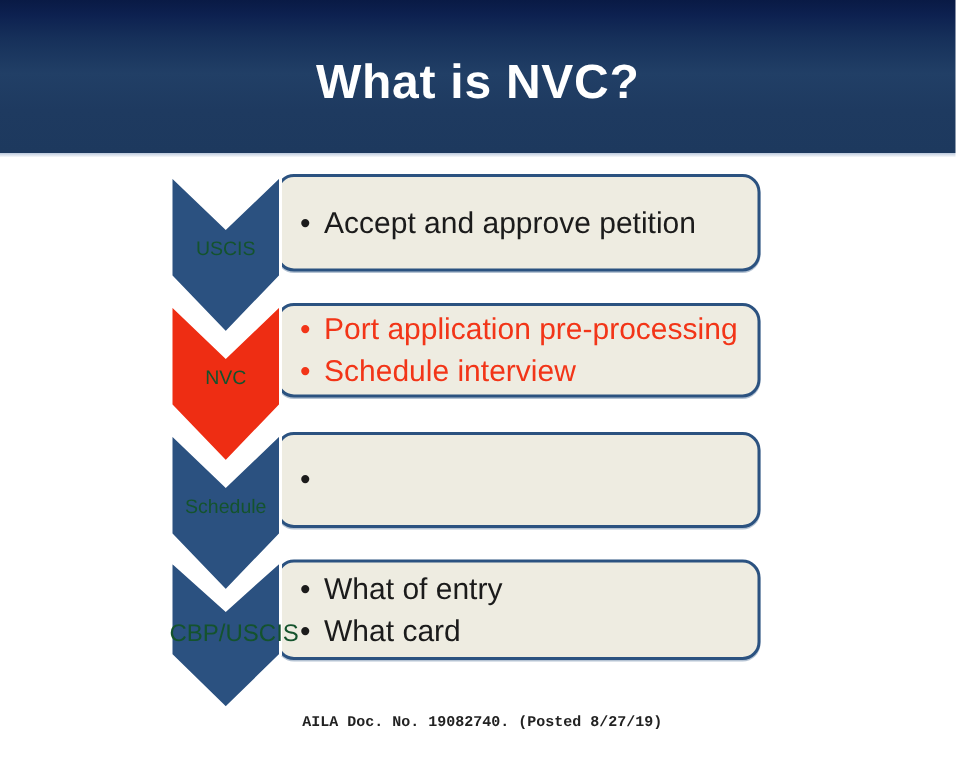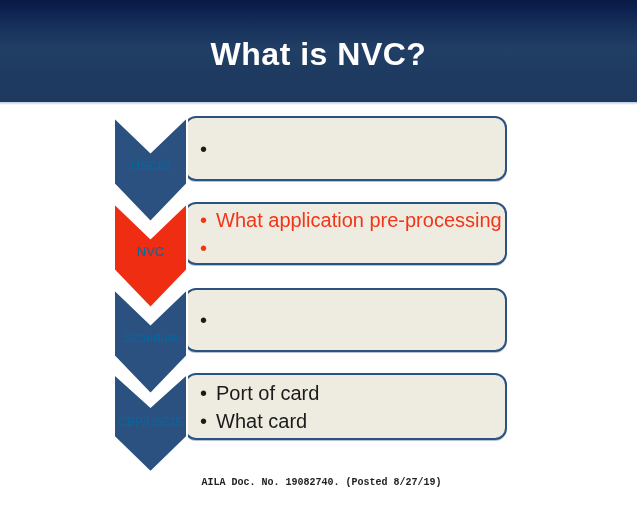--- a/index.html
+++ b/index.html
@@ -55,25 +55,25 @@
   }
   .row4 .chev { height: 100px; }
   .chev svg { display: block; width: 100%; height: 100%; }
   .chev-navy path { fill: #2b5180; }
   .chev-red  path { fill: #ee2d13; }
   .stage-label {
     position: absolute;
     left: 0; top: 42px;
     width: 75px;
     text-align: center;
-    color: #0369a1;
+    color: #14532d;
     font-size: 13px;
     line-height: 15px;
   }
-  .row4 .stage-label { font-size: 12px; }
+  .row4 .stage-label { font-size: 16px; }
 
   .box {
     position: absolute;
     left: 184px; top: 0;
     width: 323px;
     background: #eeece1;
     border: 2px solid #2b5280;
     border-radius: 12px;
     box-shadow: 0 1px 0 rgba(43,82,128,0.35);
     display: flex;
@@ -123,38 +123,40 @@
   <div class="row row1">
     <div class="chev chev-navy">
       <svg viewBox="0 0 75 107" preserveAspectRatio="none">
         <path d="M1,1 L37.5,36 L74,1 L74,68 L37.5,106 L1,68 Z" stroke="#ffffff" stroke-width="2" stroke-linejoin="miter"></path>
       </svg>
       <div class="stage-label">USCIS</div>
     </div>
     <div class="box">
       <div class="bullet-line">
         <span class="dot">•</span>
+        <span>Accept and approve petition</span>
       </div>
     </div>
   </div>
 
   <div class="row row2">
     <div class="chev chev-red">
       <svg viewBox="0 0 75 107" preserveAspectRatio="none">
         <path d="M1,1 L37.5,36 L74,1 L74,68 L37.5,106 L1,68 Z" stroke="#ffffff" stroke-width="2" stroke-linejoin="miter"></path>
       </svg>
       <div class="stage-label">NVC</div>
     </div>
     <div class="box">
       <div class="bullet-line">
         <span class="dot">•</span>
-        <span>What application pre-processing</span>
+        <span>Port application pre-processing</span>
       </div>
       <div class="bullet-line">
         <span class="dot">•</span>
+        <span>Schedule interview</span>
       </div>
     </div>
   </div>
 
   <div class="row row3">
     <div class="chev chev-navy">
       <svg viewBox="0 0 75 107" preserveAspectRatio="none">
         <path d="M1,1 L37.5,36 L74,1 L74,68 L37.5,106 L1,68 Z" stroke="#ffffff" stroke-width="2" stroke-linejoin="miter"></path>
       </svg>
       <div class="stage-label">Schedule</div>
@@ -169,21 +171,21 @@
   <div class="row row4">
     <div class="chev chev-navy">
       <svg viewBox="0 0 75 107" preserveAspectRatio="none">
         <path d="M1,1 L37.5,36 L74,1 L74,68 L37.5,106 L1,68 Z" stroke="#ffffff" stroke-width="2" stroke-linejoin="miter"></path>
       </svg>
       <div class="stage-label">CBP/USCIS</div>
     </div>
     <div class="box">
       <div class="bullet-line">
         <span class="dot">•</span>
-        <span>Port of card</span>
+        <span>What of entry</span>
       </div>
       <div class="bullet-line">
         <span class="dot">•</span>
         <span>What card</span>
       </div>
     </div>
   </div>
 
   <div class="footer">AILA Doc. No. 19082740. (Posted 8/27/19)</div>
 

